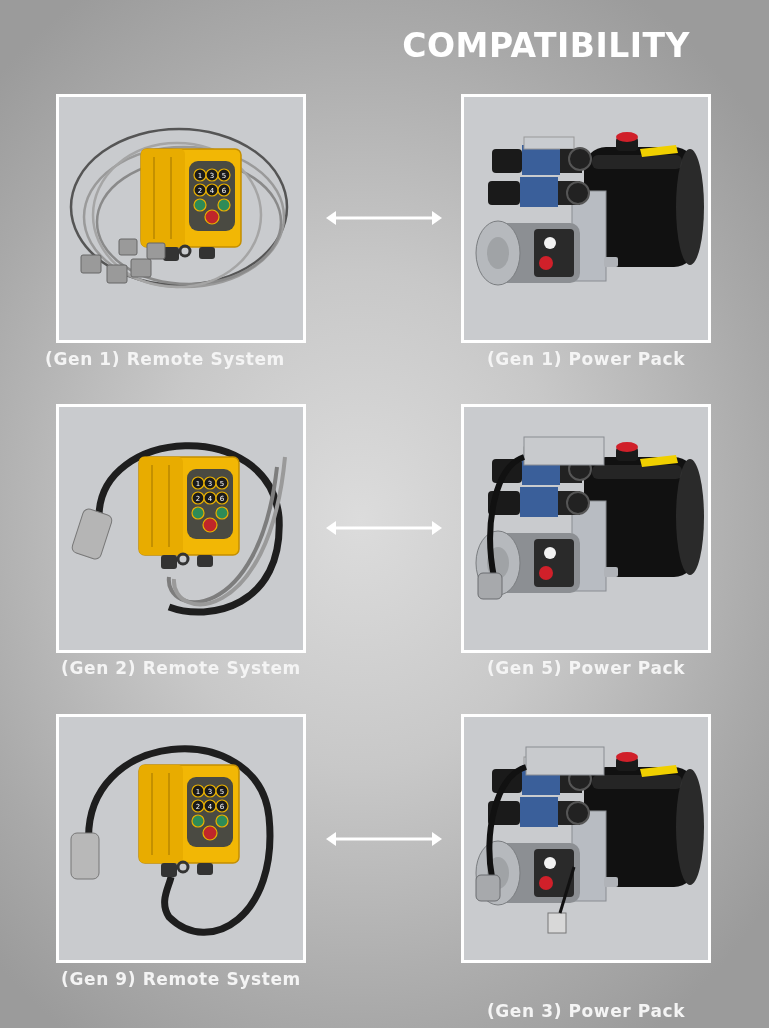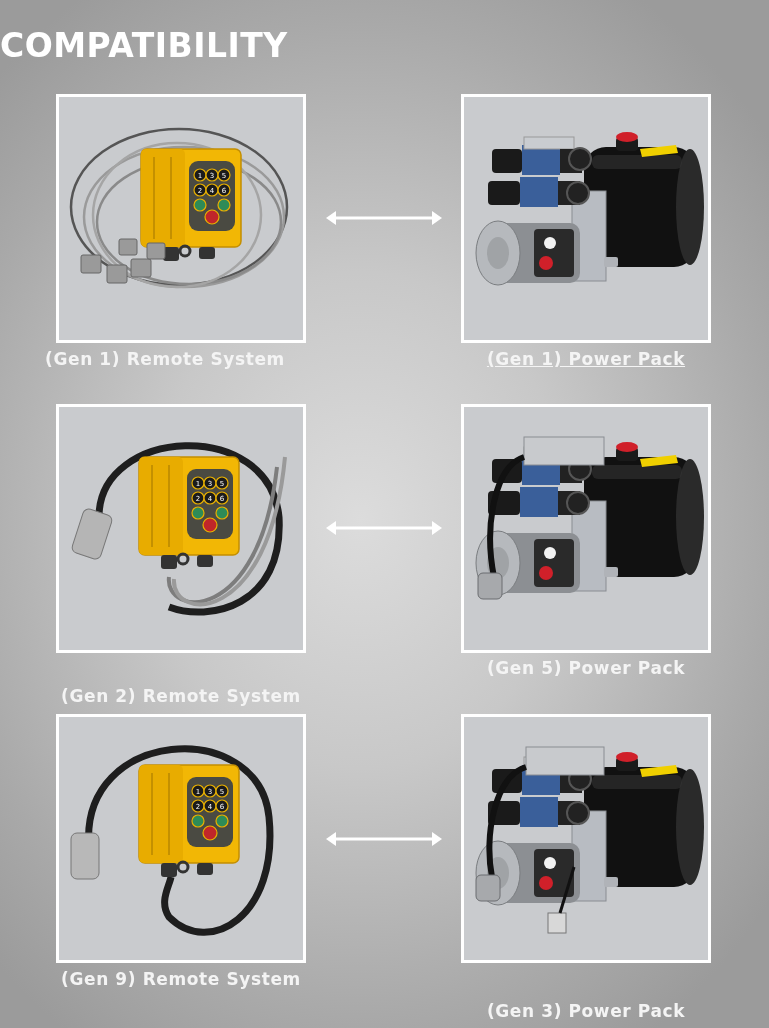--- a/index.html
+++ b/index.html
@@ -2,21 +2,21 @@
 <html><head>
 <meta charset="utf-8">
 <style>
   html, body { margin:0; padding:0; }
   body {
     width:769px; height:1028px; overflow:hidden; position:relative;
     background: radial-gradient(ellipse 520px 620px at 360px 520px, #dcdcdc 0%, #c8c8c8 40%, #a9a9a9 80%, #9b9b9b 100%);
     font-family: "DejaVu Sans", "Liberation Sans", sans-serif;
   }
   .title {
-    position:absolute; left:0; top:26px; width:690px; text-align:left;
+    position:absolute; left:0; top:26px; width:690px; text-align:right;
     color:#ffffff; font-weight:bold; font-size:33px; letter-spacing:0.5px;
     font-family: "DejaVu Sans", sans-serif;
   }
   .frame {
     position:absolute; width:244px; height:243px;
     border:3px solid #ffffff; background:#c9cbce; overflow:hidden;
   }
   .label {
     position:absolute; width:330px; text-align:center;
     color:#f4f4f4; font-weight:bold; font-size:17px; letter-spacing:0.6px;
@@ -126,21 +126,21 @@
 </div>
 <svg class="arrow" style="top:211px;">
     <use href="#double-arrow"></use>
   </svg>
 <div class="frame" style="left:461px; top:94px;">
   <svg class="illus" viewBox="0 0 244 243">
     <use href="#power-pack" x="0" y="0" width="244" height="243"></use>
   </svg>
 </div>
 <div class="label" style="left:0; top:349px;">(Gen 1) Remote System</div>
-<div class="label" style="left:421px; top:349px;text-decoration:underline;">(Gen 1) Power Pack</div>
+<div class="label" style="left:421px; top:349px;">(Gen 1) Power Pack</div>
 
 <div class="frame" style="left:56px; top:404px;">
   <svg class="illus" viewBox="0 0 244 243">
     <path d="M40 110 C40 20, 210 10, 220 110 C225 200, 150 215, 110 200" fill="none" stroke="#1e1e1e" stroke-width="7"></path>
     <path d="M110 170 C105 210, 200 220, 218 60" fill="none" stroke="#7d7d7d" stroke-width="4"></path>
     <path d="M115 172 C112 215, 210 220, 226 50" fill="none" stroke="#9a9a9a" stroke-width="4"></path>
     <rect x="18" y="104" width="30" height="46" rx="6" fill="#b5b5b5" stroke="#777" transform="rotate(18 33 127)"></rect>
     <use href="#remote-unit" x="-2" y="-2" width="244" height="243"></use>
   </svg>
 </div>
@@ -148,21 +148,21 @@
     <use href="#double-arrow"></use>
   </svg>
 <div class="frame" style="left:461px; top:404px;">
   <svg class="illus" viewBox="0 0 244 243">
     <use href="#power-pack" x="0" y="0" width="244" height="243"></use>
     <rect x="60" y="30" width="80" height="28" fill="#c8cacd" stroke="#8a8d92"></rect>
     <path d="M60 50 C30 60, 20 120, 30 170" fill="none" stroke="#111" stroke-width="6"></path>
     <rect x="14" y="166" width="24" height="26" rx="5" fill="#a7a9ac" stroke="#6b6d70"></rect>
   </svg>
 </div>
-<div class="label" style="left:16px; top:686px;">(Gen 2) Remote System</div>
+<div class="label" style="left:16px; top:658px;">(Gen 2) Remote System</div>
 <div class="label" style="left:421px; top:658px;">(Gen 5) Power Pack</div>
 
 <div class="frame" style="left:56px; top:714px;">
   <svg class="illus" viewBox="0 0 244 243">
     <path d="M30 130 C20 10, 200 0, 210 100 C220 200, 150 240, 110 200 C100 185, 110 170, 112 160" fill="none" stroke="#1e1e1e" stroke-width="7"></path>
     <rect x="12" y="116" width="28" height="46" rx="6" fill="#b8b8b8" stroke="#777"></rect>
     <use href="#remote-unit" x="-2" y="-4" width="244" height="243"></use>
   </svg>
 </div>
 <svg class="arrow" style="top:832px;">

